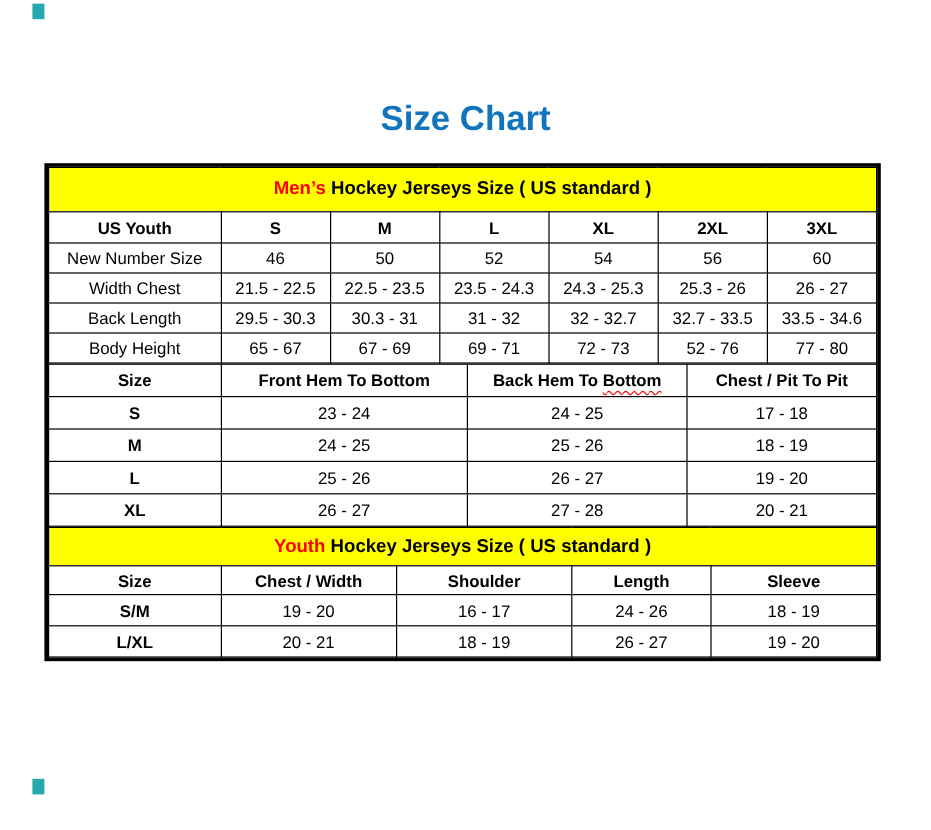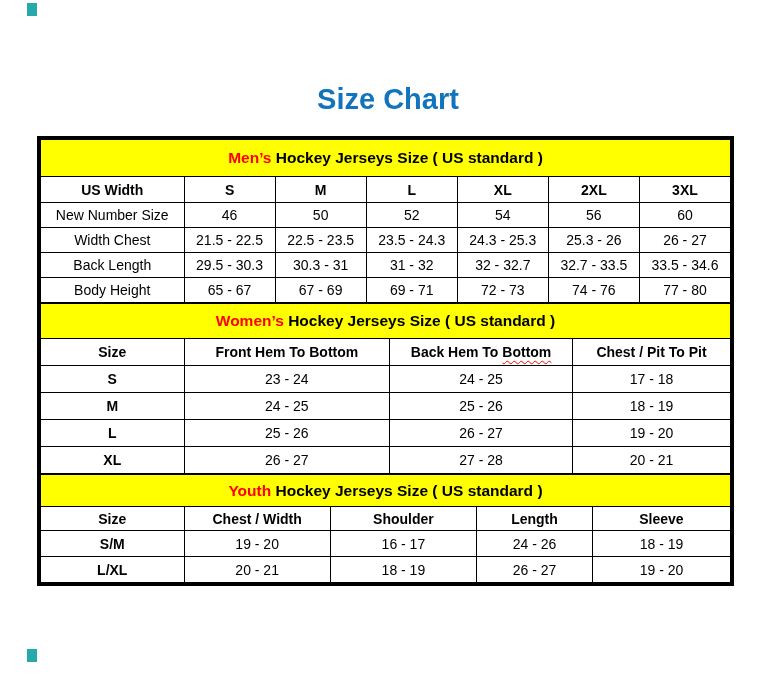--- a/index.html
+++ b/index.html
@@ -79,21 +79,21 @@
           <col style="width: 13.2%;">
           <col style="width: 13.2%;">
           <col style="width: 13.2%;">
           <col style="width: 13.2%;">
         </colgroup>
         <tbody>
           <tr class="banner-row">
             <td colspan="7" class="banner-cell" style="background: rgb(255, 255, 0);"><span style="color: rgb(255, 0, 0);">Men’s</span><span style="color: rgb(0, 0, 0);">&nbsp;Hockey Jerseys Size ( US standard )</span></td>
           </tr>
           <tr class="header-row">
-            <td class="header-cell">US Width</td>
+            <td class="header-cell">US Youth</td>
             <td class="header-cell">S</td>
             <td class="header-cell">M</td>
             <td class="header-cell">L</td>
             <td class="header-cell">XL</td>
             <td class="header-cell">2XL</td>
             <td class="header-cell">3XL</td>
           </tr>
           <tr class="data-row">
             <td class="label-cell">New Number Size</td>
             <td class="value-cell">46</td>
@@ -120,36 +120,33 @@
             <td class="value-cell">32 - 32.7</td>
             <td class="value-cell">32.7 - 33.5</td>
             <td class="value-cell">33.5 - 34.6</td>
           </tr>
           <tr class="data-row">
             <td class="label-cell">Body Height</td>
             <td class="value-cell">65 - 67</td>
             <td class="value-cell">67 - 69</td>
             <td class="value-cell">69 - 71</td>
             <td class="value-cell">72 - 73</td>
-            <td class="value-cell">74 - 76</td>
+            <td class="value-cell">52 - 76</td>
             <td class="value-cell">77 - 80</td>
           </tr>
         </tbody>
       </table>
       <table class="size-table sec-womens">
         <colgroup>
           <col style="width: 20.8%;">
           <col style="width: 29.8%;">
           <col style="width: 26.5%;">
           <col style="width: 22.9%;">
         </colgroup>
         <tbody>
-          <tr class="banner-row">
-            <td colspan="4" class="banner-cell" style="background: rgb(255, 255, 0);"><span style="color: rgb(255, 0, 0);">Women’s</span><span style="color: rgb(0, 0, 0);">&nbsp;Hockey Jerseys Size ( US standard )</span></td>
-          </tr>
           <tr class="header-row">
             <td class="header-cell">Size</td>
             <td class="header-cell">Front Hem To Bottom</td>
             <td class="header-cell">Back Hem To <span class="squiggle" style="text-decoration-color: rgb(255, 0, 0);">Bottom</span></td>
             <td class="header-cell">Chest / Pit To Pit</td>
           </tr>
           <tr class="data-row">
             <td class="label-cell">S</td>
             <td class="value-cell">23 - 24</td>
             <td class="value-cell">24 - 25</td>

